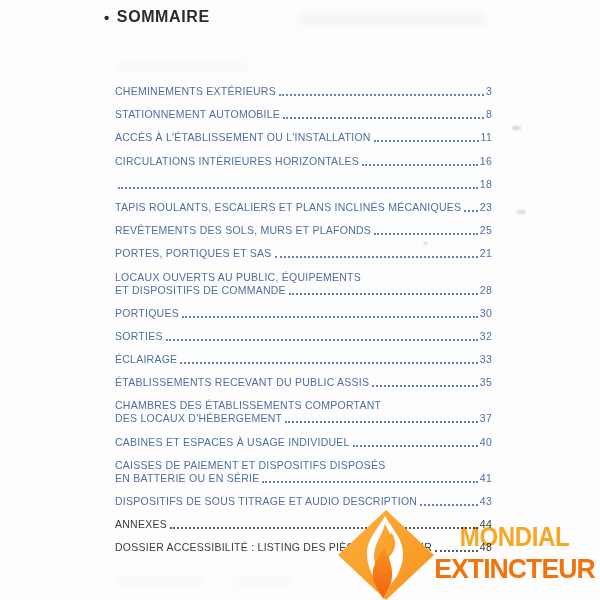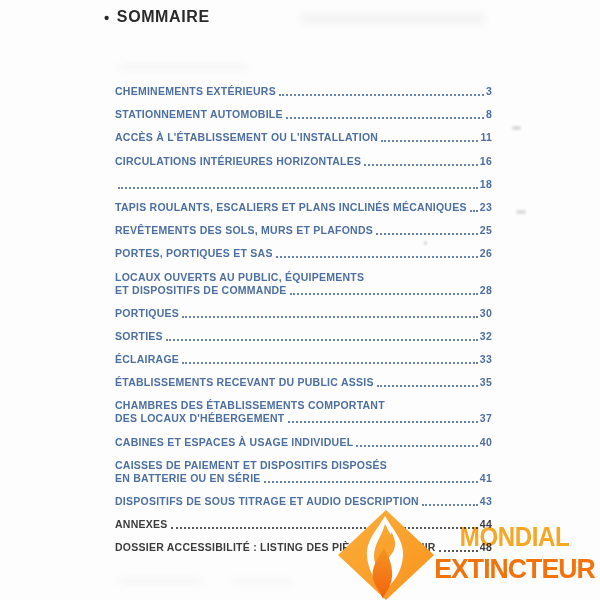--- a/index.html
+++ b/index.html
@@ -35,21 +35,21 @@
 
   
   .toc {
     position: absolute;
     left: 115px; top: 85px;
     width: 377px;
     z-index: 1;
   }
   .toc-row {
     font-size: 10.5px;
-    font-weight: 700;
+    font-weight: 400;
     letter-spacing: 0.25px;
     line-height: 13px;
     margin-bottom: 10.2px;
   }
   .toc-row.blue { color: var(--blue, #4d6fa1); }
   .toc-row.dark { color: var(--dark, #3c3c3c); }
   .toc-line { display: flex; align-items: flex-end; }
   .toc-label { white-space: nowrap; }
   .toc-dots {
     flex: 1 1 auto;
@@ -190,21 +190,21 @@
         <span class="toc-dots"></span>
         <span class="toc-page">25</span>
       </div>
     </div>
 
     <div class="toc-row blue">
 
       <div class="toc-line">
         <span class="toc-label">PORTES, PORTIQUES ET SAS</span>
         <span class="toc-dots"></span>
-        <span class="toc-page">26</span>
+        <span class="toc-page">21</span>
       </div>
     </div>
 
     <div class="toc-row blue">
       <div class="toc-extra-line">LOCAUX OUVERTS AU PUBLIC, ÉQUIPEMENTS</div>
       <div class="toc-line">
         <span class="toc-label">ET DISPOSITIFS DE COMMANDE</span>
         <span class="toc-dots"></span>
         <span class="toc-page">28</span>
       </div>

